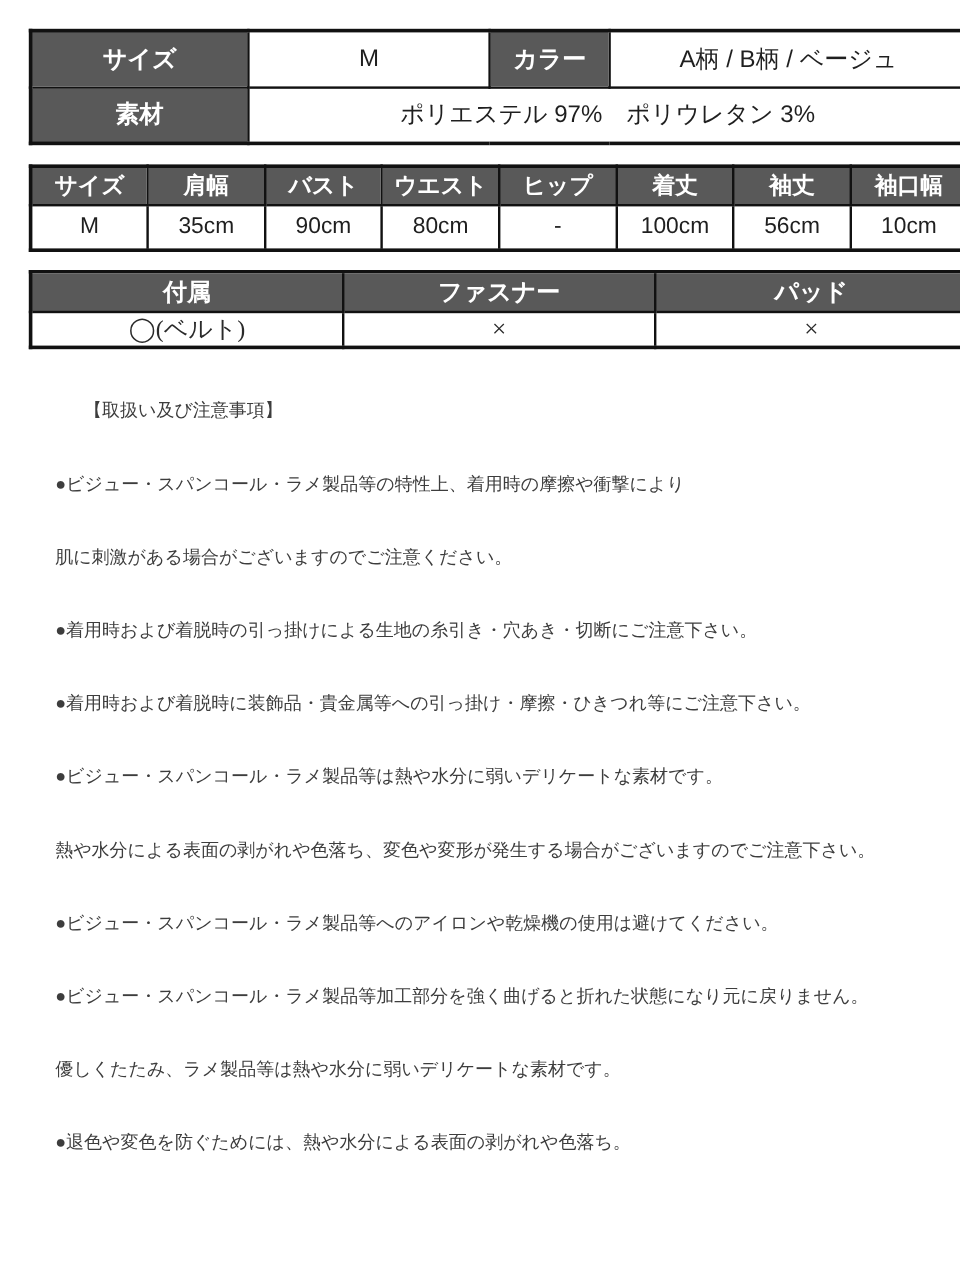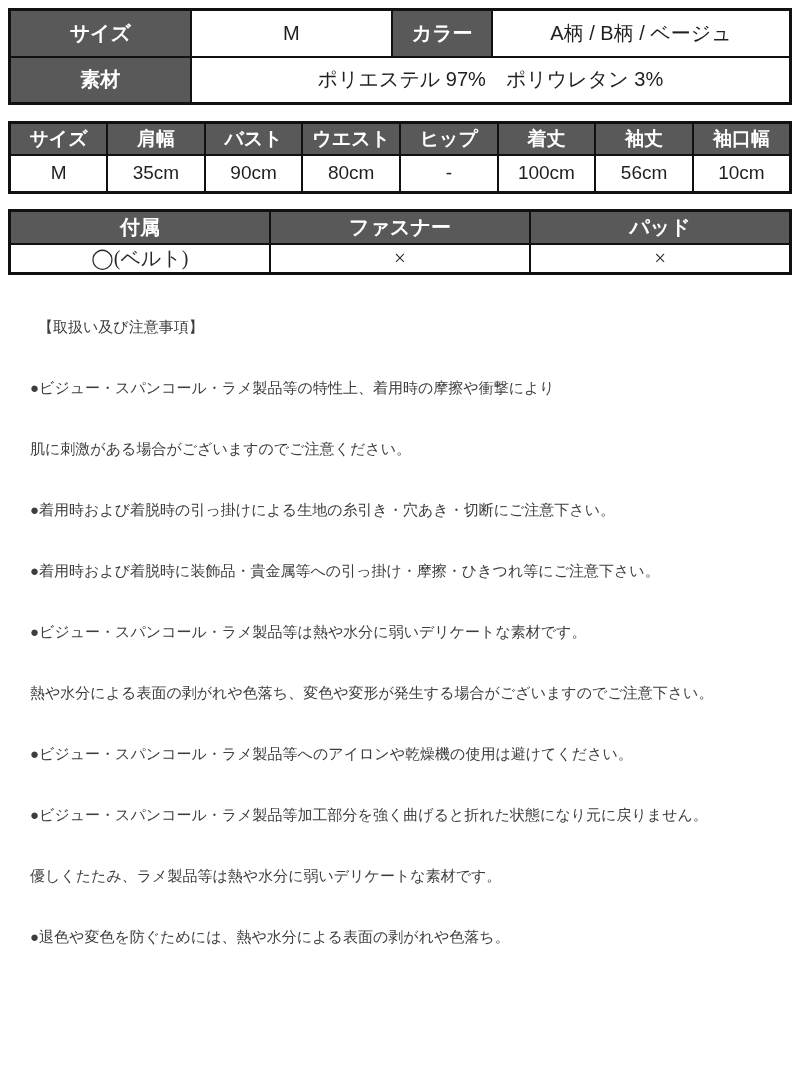--- a/index.html
+++ b/index.html
@@ -12,21 +12,21 @@
   }
   * { box-sizing: border-box; margin: 0; padding: 0; }
   html, body { background: var(--page-bg); }
   body {
     width: 800px;
     height: 1067px;
     font-family: "Liberation Sans", "DejaVu Sans", sans-serif;
     color: var(--value-text);
     overflow: hidden;
   }
-  .page { padding: 8px; }
+  .page { padding: 24px; }
 
   table {
     width: 784px;
     border-collapse: collapse;
     table-layout: fixed;
     border: 3px solid var(--border);
     background: #ffffff;
   }
   th, td {
     border: 2px solid var(--border);
@@ -74,21 +74,21 @@
 
   
   .notes {
     margin-top: 42px;
     padding-left: 22px;
     padding-right: 10px;
     color: var(--note-text);
     font-size: 15px;
     line-height: 19px;
   }
-  .notes-title { padding-left: 8px; }
+  .notes-title { padding-left: 8px; margin-left: 16px; }
   .note-line { white-space: nowrap; margin-top: 42px; }
 </style>
 </head>
 <body>
 
 <div class="page">
 
   <table class="t1">
     <tbody>
         <tr>

